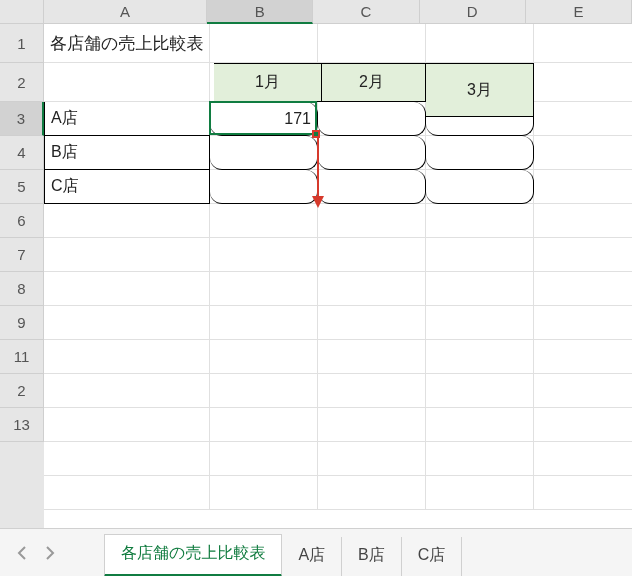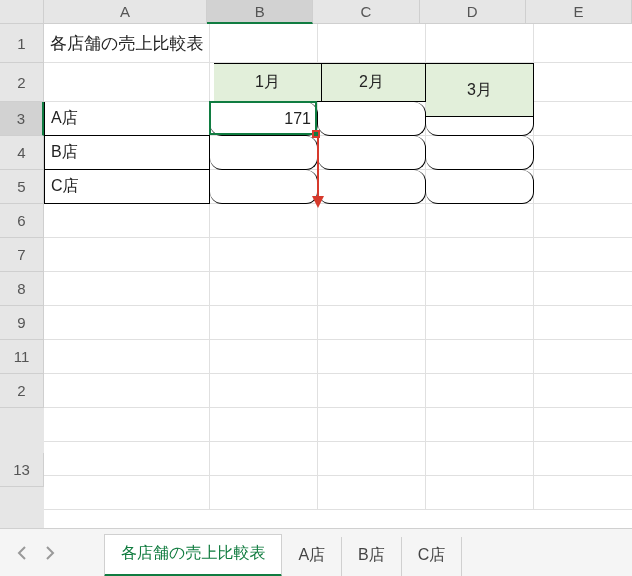--- a/index.html
+++ b/index.html
@@ -183,21 +183,21 @@
       <div class="row-header" style="height: 39px;">2</div>
       <div class="row-header active" style="height: 34px;">3</div>
       <div class="row-header" style="height: 34px;">4</div>
       <div class="row-header" style="height: 34px;">5</div>
       <div class="row-header" style="height: 34px;">6</div>
       <div class="row-header" style="height: 34px;">7</div>
       <div class="row-header" style="height: 34px;">8</div>
       <div class="row-header" style="height: 34px;">9</div>
       <div class="row-header" style="height: 34px;">11</div>
       <div class="row-header" style="height: 34px;">2</div>
-      <div class="row-header" style="height: 34px; margin-top: 45px;">13</div>
+      <div class="row-header" style="height: 34px;">13</div>
     </div>
 
   <div class="grid" id="grid">
       <div class="cell tbl-border-b tbl-border-r num-cell" style="left: 382px; top: 146px; width: 108px; height: 34px; z-index: 4;"></div>
       <div class="cell tbl-border-b tbl-border-r num-cell" style="left: 274px; top: 146px; width: 108px; height: 34px; z-index: 4;"></div>
       <div class="cell tbl-border-b tbl-border-r num-cell" style="left: 166px; top: 146px; width: 108px; height: 34px; z-index: 4;"></div>
       <div class="cell tbl-border-b tbl-border-r tbl-border-l" style="left: 0px; top: 146px; width: 166px; height: 34px; z-index: 4;">C店</div>
       <div class="cell tbl-border-b tbl-border-r num-cell" style="left: 382px; top: 112px; width: 108px; height: 34px; z-index: 4;"></div>
       <div class="cell tbl-border-b tbl-border-r num-cell" style="left: 274px; top: 112px; width: 108px; height: 34px; z-index: 4;"></div>
       <div class="cell tbl-border-b tbl-border-r num-cell" style="left: 166px; top: 112px; width: 108px; height: 34px; z-index: 4;"></div>

